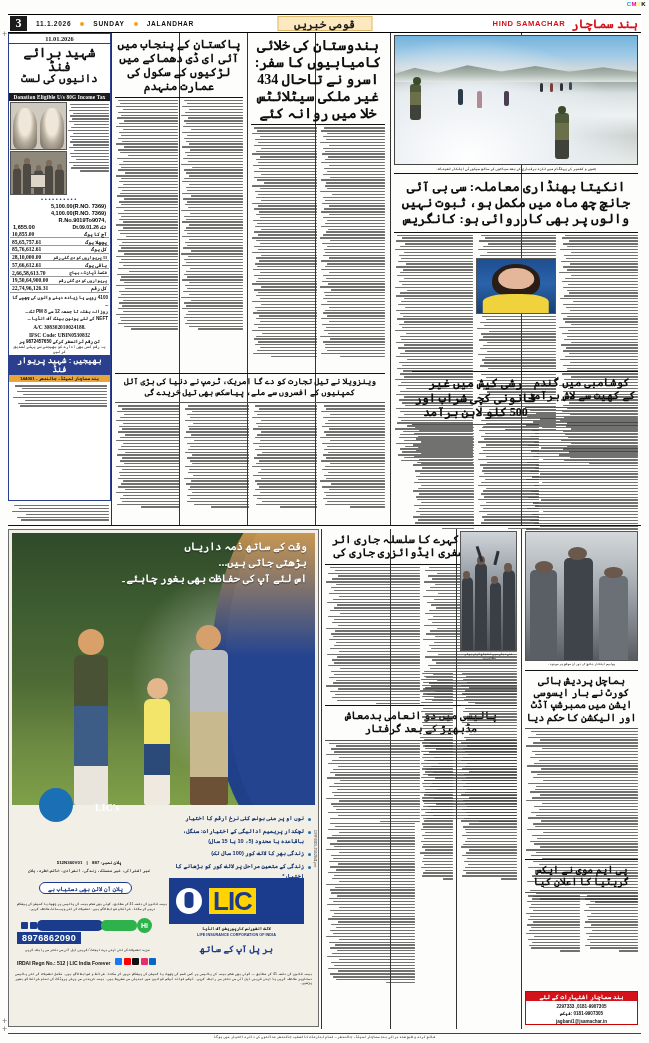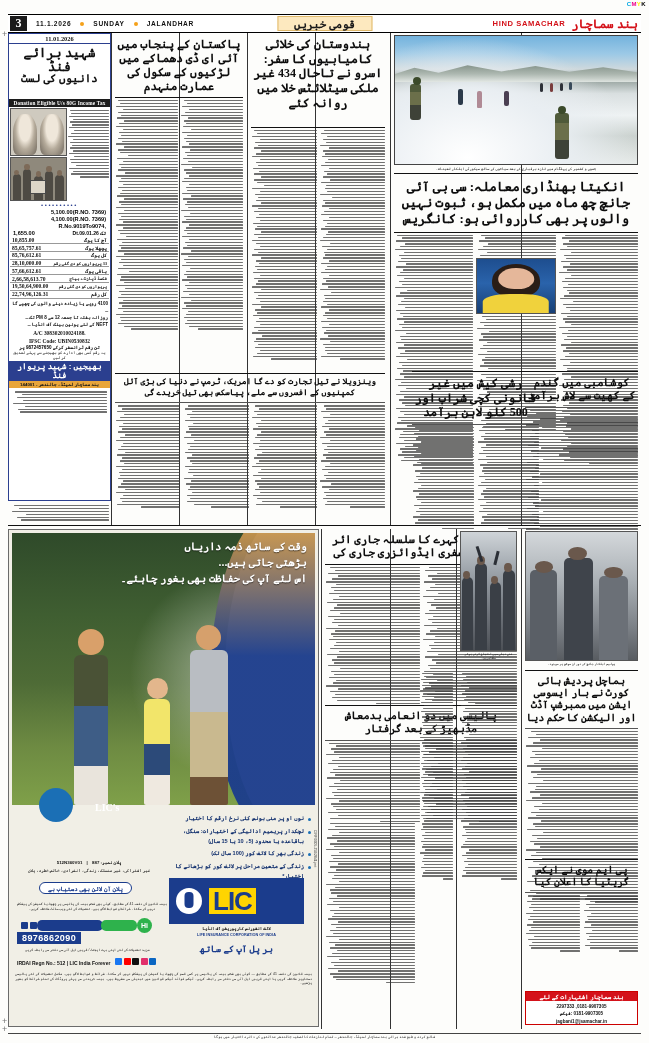--- a/index.html
+++ b/index.html
@@ -174,21 +174,21 @@
     text-align:center; font-size:6.4px; font-weight:bold; color:#111;
     border-bottom:1px solid #2b3f8f; padding:1px 0; font-family:"Liberation Serif", serif;
   }
   .don-title {
     direction:rtl; text-align:center; font-weight:bold;
     font-size:13px; line-height:1.05; padding:2px 2px 0;
     color:#111; font-family:"Liberation Serif", serif;
   }
   .don-sub {
     direction:rtl; text-align:center; font-weight:bold;
-    font-size:11px; line-height:1.05; color:#111; padding-bottom:14px;
+    font-size:11px; line-height:1.05; color:#111; padding-bottom:8px;
     font-family:"Liberation Serif", serif;
   }
   .don-80g {
     background:#1c1c1c; color:#fff; text-align:center;
     font-size:5.2px; font-weight:bold; letter-spacing:.2px; padding:1px 0;
     font-family:"Liberation Serif", serif;
   }
   .dots { text-align:center; letter-spacing:1.6px; font-size:6px; color:#2b3f8f; line-height:6px; }
 
   .amt-rows { font-family:"Liberation Serif", serif; }
@@ -651,21 +651,21 @@
             <i style="width:95%"></i>
           <i style="width:89%"></i>
             <i style="width:93%"></i>
             <i style="width:87%"></i>
             <i style="width:72%"></i>
         </div>
       </div>
     </div>
 
     <div class="block" style="left:243px; top:2px; width:134px;">
-      <div class="hl" style="font-size:12px; padding:2px 1px 16px;">ہندوستان کی خلائی کامیابیوں کا سفر: اسرو نے تاحال 434 غیر ملکی سیٹلائٹس خلا میں روانہ کئے</div>
+      <div class="hl" style="font-size:14px; padding:2px 1px 1px;">ہندوستان کی خلائی کامیابیوں کا سفر: اسرو نے تاحال 434 غیر ملکی سیٹلائٹس خلا میں روانہ کئے</div>
       <div class="rule-h" style="margin:1px 0 2px;"></div>
       <div style="display:flex; gap:3px;">
         <div class="body-lines dense" style="flex:1;">
           <i style="width:95%"></i>
             <i style="width:91%"></i>
             <i style="width:98%"></i>
             <i style="width:87%"></i>
           <i style="width:94%"></i>
             <i style="width:89%"></i>
             <i style="width:96%"></i>

